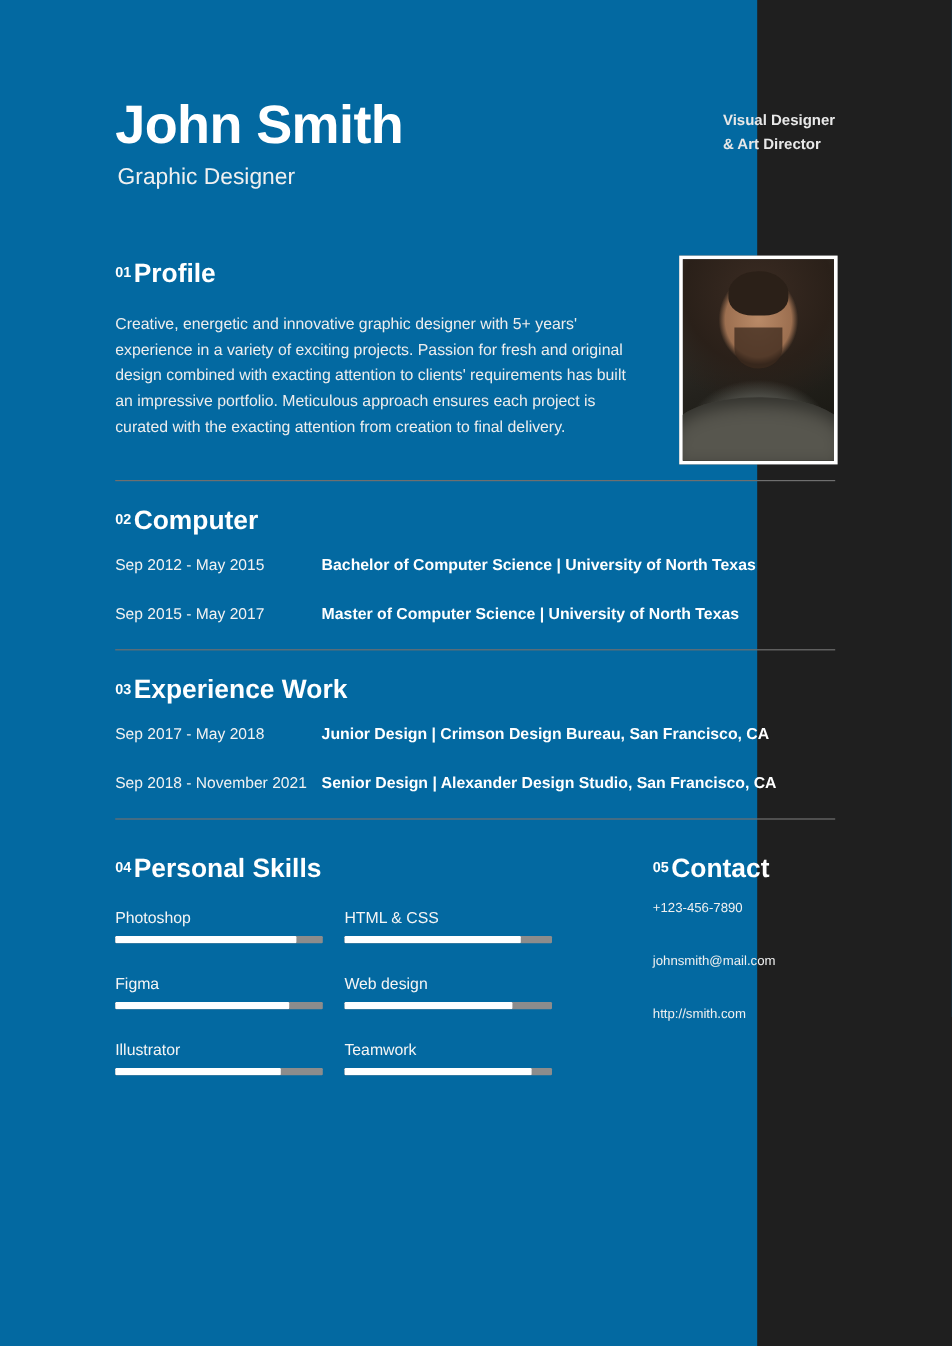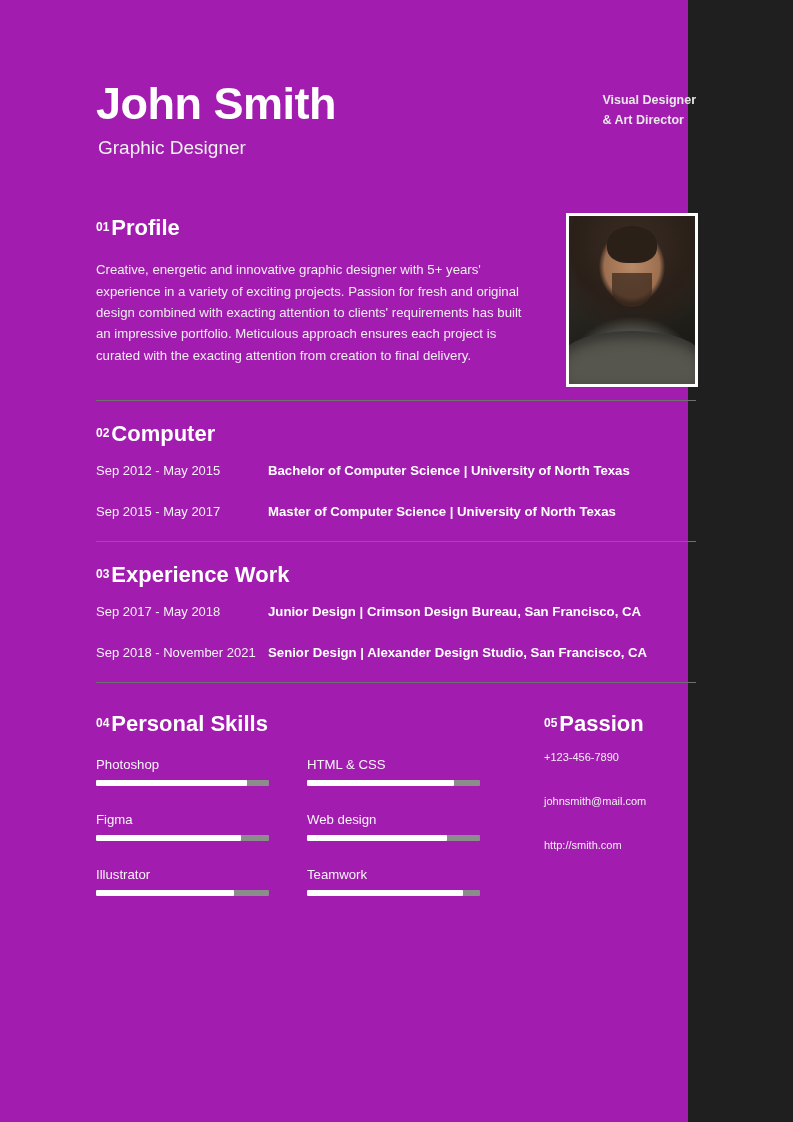--- a/index.html
+++ b/index.html
@@ -11,23 +11,23 @@
     width: 793px;
     height: 1122px;
     font-family: "Liberation Sans", sans-serif;
     color: #ffffff;
     overflow: hidden;
     position: relative;
   }
   .page {
     position: absolute;
     left: 0; top: 0;
-    width: 688px;
+    width: 631px;
     height: 1122px;
-    background: #a21caf;
+    background: #0369a1;
   }
   .content {
     position: absolute;
     left: 96px;
     top: 0;
     width: 600px;
   }
 
   
   .header {
@@ -168,21 +168,21 @@
   .bottom {
     margin-top: 30px;
     position: relative;
   }
   .bottom-heads {
     display: flex;
   }
   .skills-head { width: 448px; }
   .skills-grid {
     display: flex;
-    gap: 38px;
+    gap: 18px;
     margin-top: 22px;
     width: 448px;
   }
   .skill-col {
     width: 173px;
   }
   .skill {
     margin-bottom: 26px;
   }
   .skill:last-child { margin-bottom: 0; }
@@ -296,21 +296,21 @@
     <div class="bottom">
       <div class="bottom-heads">
         <div class="skills-head">
           <div class="section-head">
             <span class="sec-num">04</span>
             <span class="sec-title">Personal Skills</span>
           </div>
         </div>
         <div class="section-head">
           <span class="sec-num">05</span>
-          <span class="sec-title">Passion</span>
+          <span class="sec-title">Contact</span>
         </div>
       </div>
 
       <div class="skills-grid">
         <div class="skill-col">
           <div class="skill">
             <div class="skill-name">Photoshop</div>
             <div class="bar-track">
               <div class="bar-fill" style="width: 87%;"></div>
             </div>

